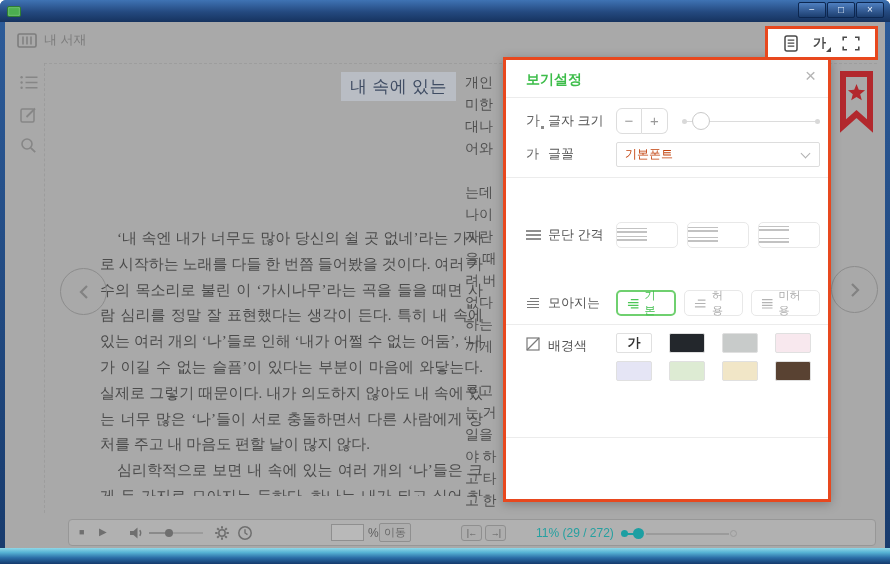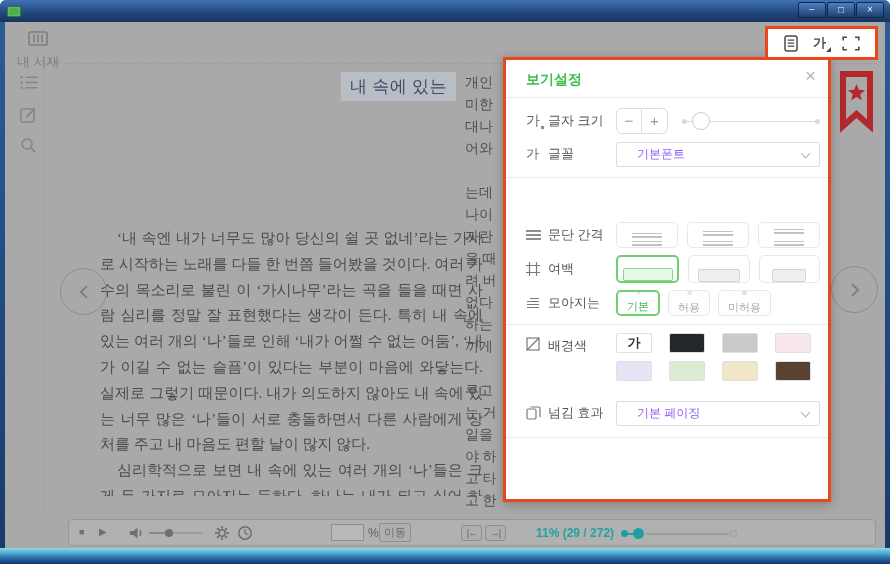--- a/index.html
+++ b/index.html
@@ -20,21 +20,21 @@
   .winbtns { position:absolute; right:6px; top:2px; display:flex; gap:1px; }
   .wbtn { width:28px; height:16px; background:linear-gradient(180deg,#4f7fc0,#1d3f70);
         border:1px solid #0d2750; border-radius:2px; color:#e8f1fc; font-size:10px;
         line-height:14px; text-align:center; }
 
   
   .app { position:absolute; left:5px; top:22px; right:5px; bottom:16px; background:#a9a9a9; }
   .dash-h { position:absolute; left:44px; right:13px; top:63px; border-top:1px dashed #989898; opacity:.7; }
   .dash-v { position:absolute; left:44px; top:63px; height:450px; border-left:1px dashed #989898; opacity:.7; }
 
-  .mylib { position:absolute; left:17px; top:31px; display:flex; align-items:center; gap:7px; color:#7d7d7d; font-size:13px;flex-direction:column; }
+  .mylib { position:absolute; left:17px; top:31px; display:flex; align-items:center; gap:7px; color:#7d7d7d; font-size:13px; }
 
   .side-ic { position:absolute; left:20px; }
 
   .chapter { position:absolute; left:100px; top:72px; width:356px; text-align:right;
         font-family:"Liberation Serif",serif; }
   .chapter span { display:inline-block; background:#b9bdc4; color:#3f4c63; font-size:17px;
         padding:3px 9px; letter-spacing:.5px; margin-bottom:6px; }
 
   .bodytext { position:absolute; left:100px; top:226px; width:383px; height:270px; overflow:hidden; }
   .bodytext p { font-family:"Liberation Serif",serif; font-size:15px; line-height:25.8px;
@@ -57,21 +57,21 @@
   .bico { color:#6f6f6f; }
   .voltrack { left:80px; top:12px; width:54px; height:2px; background:#9c9c9c; }
   .volseg   { left:80px; top:12px; width:18px; height:2px; background:#8a8a8a; }
   .voldot   { left:96px; top:9px;  width:8px;  height:8px; border-radius:50%; background:#6f6f6f; }
   .pctin { left:262px; top:4px; width:33px; height:17px; background:#b9b9b9; border:1px solid #8f8f8f; }
   .pctsign { left:299px; top:6px; font-size:12px; color:#5f5f5f; }
   .gotobtn { left:310px; top:3px; width:32px; height:19px; background:#aeaeae; border:1px solid #8f8f8f;
         border-radius:2px; font-size:11px; color:#6a6a6a; text-align:center; line-height:17px; }
   .pgbtn { top:5px; width:21px; height:16px; background:#aeaeae; border:1px solid #8f8f8f; border-radius:3px;
         font-size:9px; color:#5f5f5f; text-align:center; line-height:14px; letter-spacing:-1px; }
-  .prgtxt { left:467px; top:6px; font-size:12px; font-weight:bold; color:#26a0a0; }
+  .prgtxt { left:467px; top:6px; font-size:12px; font-weight:normal; color:#26a0a0; }
   .prg { left:552px; top:0; width:116px; height:27px; }
   .prg i { position:absolute; display:block; }
   .prg .d1 { left:0; top:10px; width:7px; height:7px; border-radius:50%; background:#1d9fa2; }
   .prg .seg { left:4px; top:12.5px; width:12px; height:2px; background:#1d9fa2; }
   .prg .hd { left:12px; top:8px; width:11px; height:11px; border-radius:50%; background:#1d9fa2; }
   .prg .tr { left:25px; top:13px; width:83px; height:1.6px; background:#9b9b9b; }
   .prg .er { right:0; top:10px; width:7px; height:7px; border-radius:50%; border:1.4px solid #9b9b9b; }
 
   
   .iconsbox { position:absolute; left:765px; top:26px; width:113px; height:34px; background:#fff;
@@ -99,26 +99,26 @@
         line-height:23px; text-align:center; }
   .stp.minus { border-radius:6px 0 0 6px; } .stp.plus { border-radius:0 6px 6px 0; border-left:none; }
   .fs-slider { position:relative; height:26px; flex:1; margin-left:14px; }
   .fs-slider .track { position:absolute; left:2px; right:2px; top:13px; height:1px; background:#dcdcdc; }
   .fs-slider .ed { position:absolute; top:11px; width:5px; height:5px; border-radius:50%; background:#d9d9d9; }
   .fs-slider .ed.l { left:0; } .fs-slider .ed.r { right:0; }
   .fs-slider .handle { position:absolute; left:10px; top:4px; width:18px; height:18px; border-radius:50%;
         background:#fff; border:1.5px solid #c9c9c9; }
 
   .ddl { position:relative; flex:1; height:25px; border:1px solid #ddd; border-radius:2px;
-        font-size:12px; color:#8b5cf6; line-height:23px; padding-left:20px; background:#fff; }
+        font-size:12px; color:#c2410c; line-height:23px; padding-left:8px; background:#fff; }
   .chev { position:absolute; right:10px; top:7px; width:7px; height:7px;
         border-right:1.5px solid #b0b0b0; border-bottom:1.5px solid #b0b0b0; transform:rotate(45deg); }
 
   .opt { height:26px; border:1px solid #e8e8e8; border-radius:5px; background:#fff;
-        display:flex; align-items:center; justify-content:flex-end;flex-direction:column; }
+        display:flex; align-items:center; justify-content:flex-start; }
   .ls-wrap { flex:1; display:flex; gap:5px; } .ls-wrap .opt { flex:1; }
   .lsi { width:15px; } 
   .ls1 { height:10px; background:repeating-linear-gradient(#b5b5b5 0 1.6px,transparent 1.6px 3px); }
   .ls2 { height:11px; background:repeating-linear-gradient(#bdbdbd 0 1.6px,transparent 1.6px 4px); }
   .ls3 { height:12px; background:repeating-linear-gradient(#bdbdbd 0 1.6px,transparent 1.6px 5.5px); }
   .ls4 { height:13px; background:repeating-linear-gradient(#bdbdbd 0 1.6px,transparent 1.6px 6.5px); }
   .ls5 { height:14px; background:repeating-linear-gradient(#bdbdbd 0 1.6px,transparent 1.6px 8px); }
   .ps-wrap { flex:1; display:flex; gap:9px; } .ps-wrap .opt { flex:1; }
   .psi { display:flex; flex-direction:column; }
   .psi b { display:block; width:30px; height:6px; background:repeating-linear-gradient(#c2c2c2 0 1.5px,transparent 1.5px 3.2px); }
@@ -333,39 +333,20 @@
           </span>
         <span class="opt">
             <span class="psi g3">
               <b></b>
               <b></b>
             </span>
           </span>
       </div>
     </div>
 
-    <div class="prow" style="top:194px;height:30px">
-      <span class="plicon">
-        <svg width="14" height="14" viewBox="0 0 14 14">
-            <path d="M3.5 0v14M10.5 0v14M0 3.5h14M0 10.5h14" stroke="#7a7a7a" stroke-width="1.2"></path>
-          </svg>
-      </span>
-      <span class="plabel">여백</span>
-      <div class="pctrl mg-wrap">
-        <span class="opt sel">
-            <i class="mgi m1"></i>
-          </span>
-        <span class="opt">
-            <i class="mgi m2"></i>
-          </span>
-        <span class="opt">
-            <i class="mgi m3"></i>
-          </span>
-      </div>
-    </div>
 
     <div class="prow" style="top:229px;height:28px">
       <span class="plicon">
         <svg width="14" height="12" viewBox="0 0 14 12">
             <path d="M4 1.5h9M1 4.5h12M1 7.5h12M1 10.5h12" stroke="#7a7a7a" stroke-width="1.2"></path>
           </svg>
       </span>
       <span class="plabel">모아지는</span>
       <div class="pctrl ind-wrap">
         <span class="opt sel">
@@ -404,33 +385,18 @@
         <span class="sw" style="background-color: rgb(35, 39, 44);"></span>
         <span class="sw" style="background-color: rgb(200, 203, 202);"></span>
         <span class="sw" style="background-color: rgb(248, 232, 238);"></span>
         <span class="sw" style="background-color: rgb(229, 229, 245);"></span>
         <span class="sw" style="background-color: rgb(221, 235, 211);"></span>
         <span class="sw" style="background-color: rgb(241, 230, 199);"></span>
         <span class="sw" style="background-color: rgb(89, 66, 50);"></span>
       </div>
     </div>
 
-    <div class="prow" style="top:340px;height:26px">
-      <span class="plicon">
-        <svg width="15" height="14" viewBox="0 0 15 14">
-          <rect x="1" y="3" width="9" height="10" rx="1.5" fill="none" stroke="#7a7a7a" stroke-width="1.2"></rect>
-          <path d="M4.5 1 H13 a1 1 0 0 1 1 1 V11" fill="none" stroke="#7a7a7a" stroke-width="1.2"></path>
-        </svg>
-      </span>
-      <span class="plabel">넘김 효과</span>
-      <div class="pctrl">
-        <div class="ddl">
-          <span>기본 페이징</span>
-          <i class="chev"></i>
-        </div>
-      </div>
-    </div>
 
     <i class="pdiv" style="top:377px"></i>
 
   </div>
 
 </div>
 
 </body></html>

